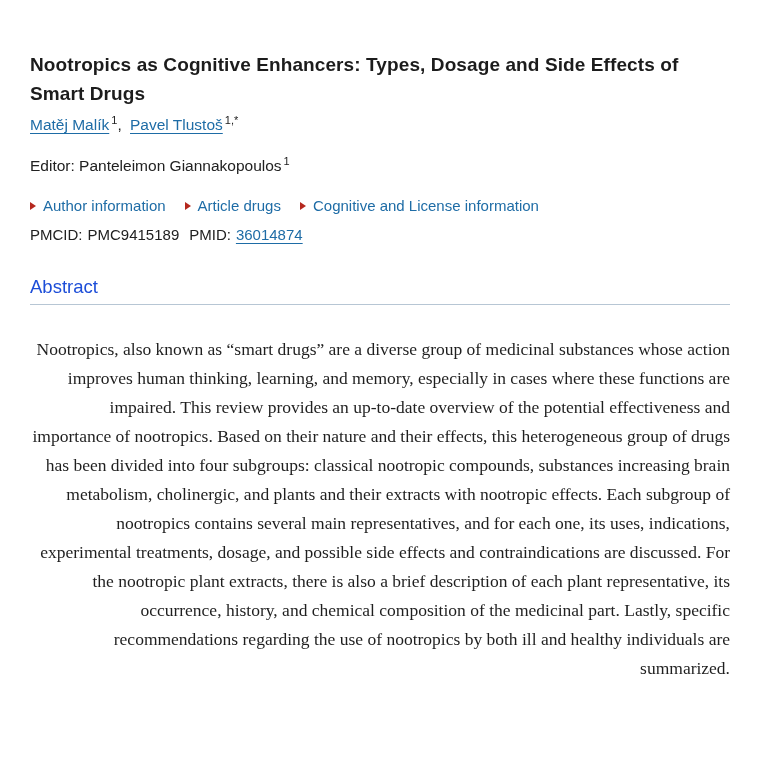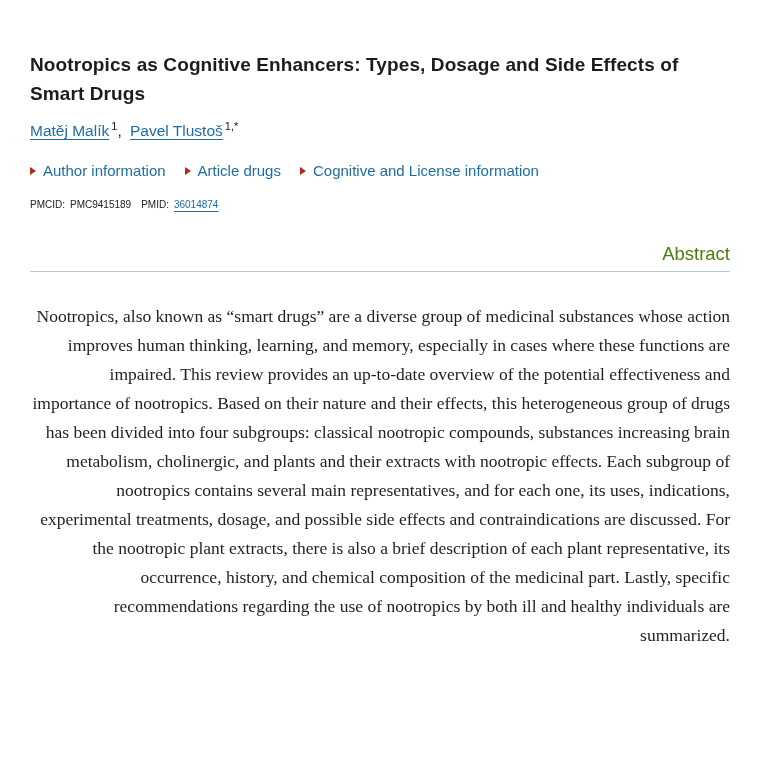--- a/index.html
+++ b/index.html
@@ -17,21 +17,21 @@
   .title{
     max-width:690px;
     font-size:19px;
     font-weight:700;
     line-height:29px;
     color:var(--title-text);
     letter-spacing:0.1px;
   }
 
   .authors-line{
-    margin-top:14px;
+    margin-top:8px;
     font-size:15.5px;
     color:#212121;
   }
   .author-link{
     color:var(--link-blue);
     text-decoration:underline;
     text-underline-offset:3px;
     text-decoration-thickness:1px;
     cursor:pointer;
   }
@@ -67,22 +67,22 @@
   .tri{
     display:inline-block;
     width:0;height:0;
     border-top:4.5px solid transparent;
     border-bottom:4.5px solid transparent;
     border-left:6px solid var(--marker-red);
     margin-right:7px;
   }
 
   .ids-line{
-    margin-top:20px;
-    font-size:10px;
+    margin-top:12px;
+    font-size:15px;
     color:#212121;
   }
   .ids-line .val{margin-left:5px;}
   .pmid-label{margin-left:10px;}
   .pmid-link{
     color:var(--link-blue);
     text-decoration:underline;
     text-underline-offset:3px;
     text-decoration-thickness:1px;
     margin-left:5px;
@@ -91,22 +91,21 @@
 
   .abstract-header{
     margin-top:33px;
     max-width:701px;
     border-bottom:1px solid var(--rule);
     padding-bottom:6px;
   }
   .abstract-heading{
     font-size:18.5px;
     font-weight:400;
-    color:#4d7c0f;
-    text-align:right;
+    color:#1d4ed8;
   }
 
   .abstract-text{
     margin-top:30px;
     max-width:701px;
     font-family:"Liberation Serif", serif;
     font-size:17.5px;
     line-height:29px;
     color:var(--body-text);
     text-align:right;
@@ -117,20 +116,21 @@
 
 <div class="page">
 
   <h1 class="title">Nootropics as Cognitive Enhancers: Types, Dosage and Side Effects of Smart Drugs</h1>
 
   <div class="authors-line">
     <a class="author-link">Matěj Malík</a><sup class="author-sup">1</sup><span class="authors-separator">,</span>
     <a class="author-link">Pavel Tlustoš</a><sup class="author-sup">1,*</sup>
   </div>
 
+  <div class="editor-line"><span>Editor: Panteleimon Giannakopoulos</span><sup class="editor-sup">1</sup></div>
 
   <div class="article-links-row">
     <a class="article-link">
       <span class="tri"></span>
       <span>Author information</span>
     </a>
     <a class="article-link">
       <span class="tri"></span>
       <span>Article drugs</span>
     </a>

